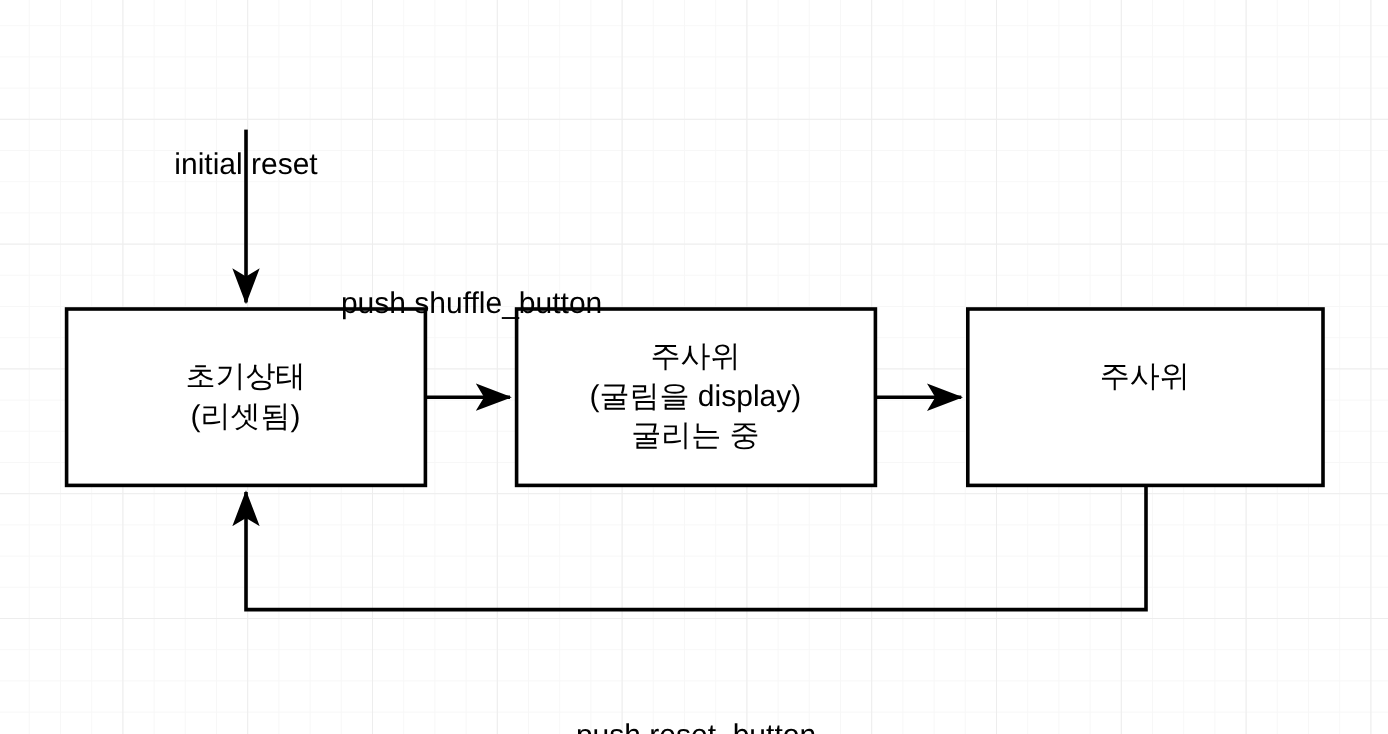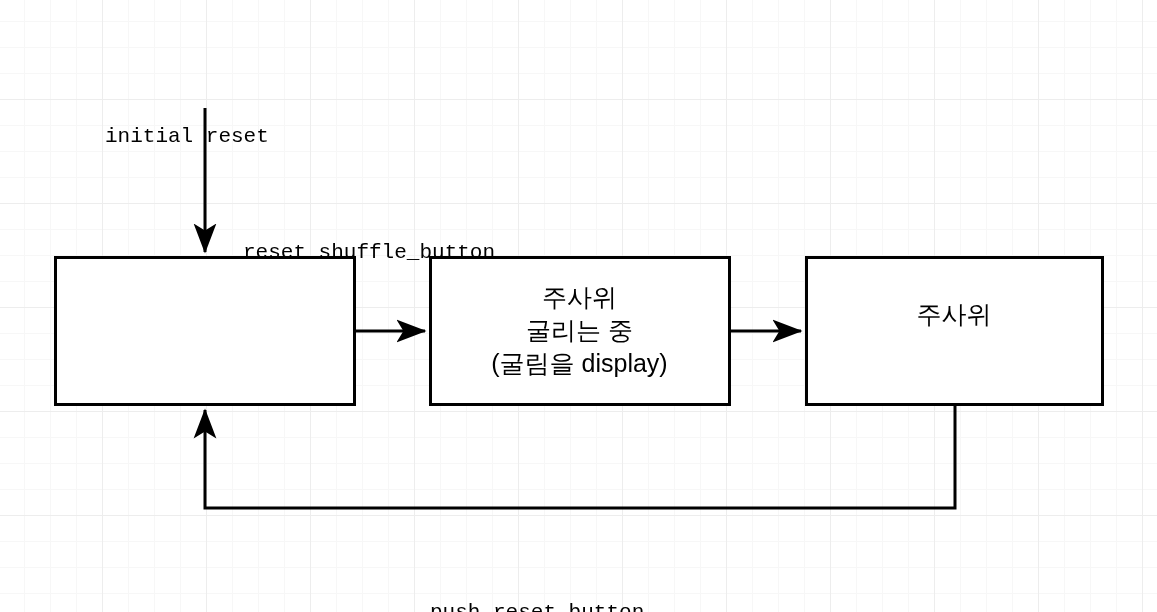--- a/index.html
+++ b/index.html
@@ -45,25 +45,25 @@
     position: absolute;
     text-align: center;
     color: #000000;
     font-size: 25px;
     line-height: 33px;
     font-family: "Liberation Sans", "DejaVu Sans", sans-serif;
     pointer-events: none;
   }
   .edge-label {
     position: absolute;
-    text-align: left;
+    text-align: center;
     color: #000000;
-    font-size: 21px;
+    font-size: 25px;
     line-height: 32px;
-    font-family: Liberation Mono, monospace;
+    font-family: Liberation Sans, sans-serif;
     white-space: pre;
   }
   .lbl-line { display: block; }
 </style>
 </head>
 <body>
 
 <div id="canvas">
 
   <svg id="diagram-svg" width="1157" height="612" viewBox="0 0 1157 612">
@@ -79,37 +79,41 @@
 
     <path class="edge-line" d="M205,108 L205,252" marker-end="url(#arrowhead)"></path>
 
     <path class="edge-line" d="M355,331 L425,331" marker-end="url(#arrowhead)"></path>
 
     <path class="edge-line" d="M730,331 L801,331" marker-end="url(#arrowhead)"></path>
 
     <path class="edge-line" d="M955,405 L955,508 L205,508 L205,410" marker-end="url(#arrowhead)"></path>
   </svg>
 
+  <div class="box-label" style="left:54px; top:298px; width:301px;">
+    <span class="lbl-line">초기상태</span>
+    <span class="lbl-line">(리셋됨)</span>
+  </div>
 
   <div class="box-label" style="left:429px; top:281px; width:301px;">
     <span class="lbl-line">주사위</span>
+    <span class="lbl-line">(굴림을 display)</span>
     <span class="lbl-line">굴리는 중</span>
-    <span class="lbl-line">(굴림을 display)</span>
   </div>
 
   <div class="box-label" style="left:805px; top:298px; width:298px;">
     <span class="lbl-line">주사위</span>
   </div>
 
   <div class="edge-label" style="left:105px; top:57px; width:200px;">
     <span class="lbl-line">initial reset</span>
   </div>
 
   <div class="edge-label" style="left:243px; top:173px; width:300px;">
-    <span class="lbl-line">reset shuffle_button</span>
+    <span class="lbl-line">push shuffle_button</span>
   </div>
 
 
   <div class="edge-label" style="left:430px; top:533px; width:300px;">
     <span class="lbl-line">push reset_button</span>
   </div>
 
 </div>
 
 </body></html>

